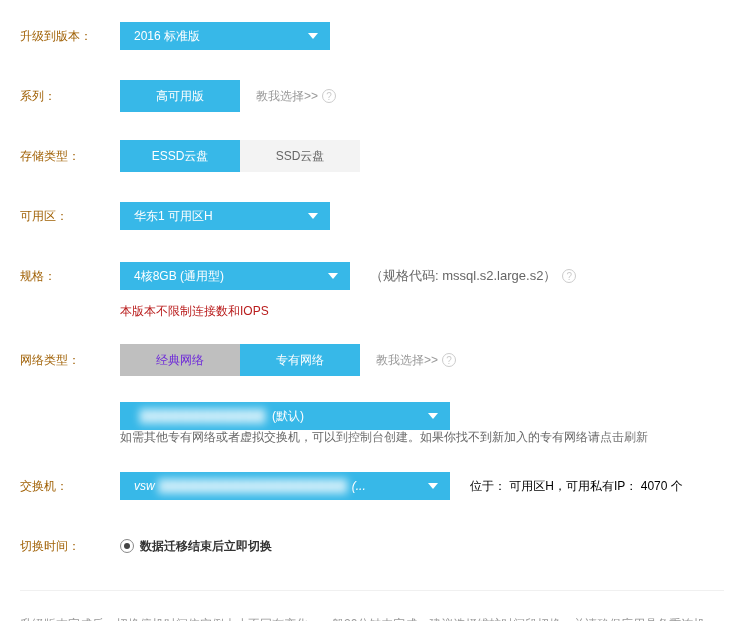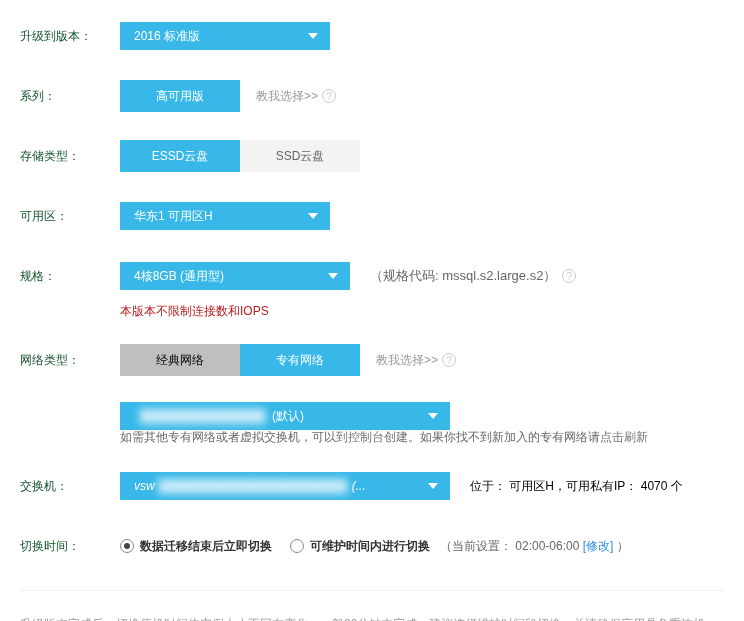--- a/index.html
+++ b/index.html
@@ -12,21 +12,21 @@
     width: 744px;
   }
   .form-row {
     display: flex;
     align-items: center;
     margin-bottom: 28px;
     min-height: 32px;
   }
   .form-label {
     width: 100px;
-    color: #14532d;
+    color: #a16207;
     font-size: 12px;
     flex-shrink: 0;
   }
   .form-control-area {
     display: flex;
     align-items: center;
     flex-wrap: wrap;
     gap: 0;
   }
   .dropdown {
@@ -57,21 +57,21 @@
     align-items: center;
     justify-content: center;
     padding: 0 20px;
     font-size: 12px;
     cursor: pointer;
     border: none;
     min-width: 120px;
   }
   .btn-seg.active { background: #37b8e8; color: #fff; }
   .btn-seg.inactive { background: #f3f3f3; color: #666; }
-  .btn-seg.disabled { background: #bfbfbf; color: #000000; cursor: not-allowed; }
+  .btn-seg.disabled { background: #bfbfbf; color: #6d28d9; cursor: not-allowed; }
   .hint-link {
     margin-left: 16px;
     color: #999;
     font-size: 12px;
     display: inline-flex;
     align-items: center;
   }
   .help-icon {
     display: inline-flex;
     margin-left: 4px;
@@ -254,26 +254,17 @@
 </div>
 
 <div class="form-row">
   <div class="form-label">切换时间：</div>
   <div class="form-control-area">
     <div class="radio-group">
       <label class="radio-item">
         <span class="radio checked"></span>
         <span class="radio-label strong">数据迁移结束后立即切换</span>
       </label>
-      <label class="radio-item">
-        <span class="radio"></span>
-        <span class="radio-label strong">可维护时间内进行切换</span>
-        <span class="suffix-text">
-          <span>（当前设置：</span>&nbsp;<span>02:00-06:00</span>
-          <span class="link2">[修改]</span>
-          <span>）</span>
-        </span>
-      </label>
     </div>
   </div>
 </div>
 
 <div class="footer">升级版本完成后，切换停机时间依实例大小不同有变化，一般20分钟内完成，建议选择维护时间段切换，并请确保应用具备重连机制。</div>
 
 </body></html>

